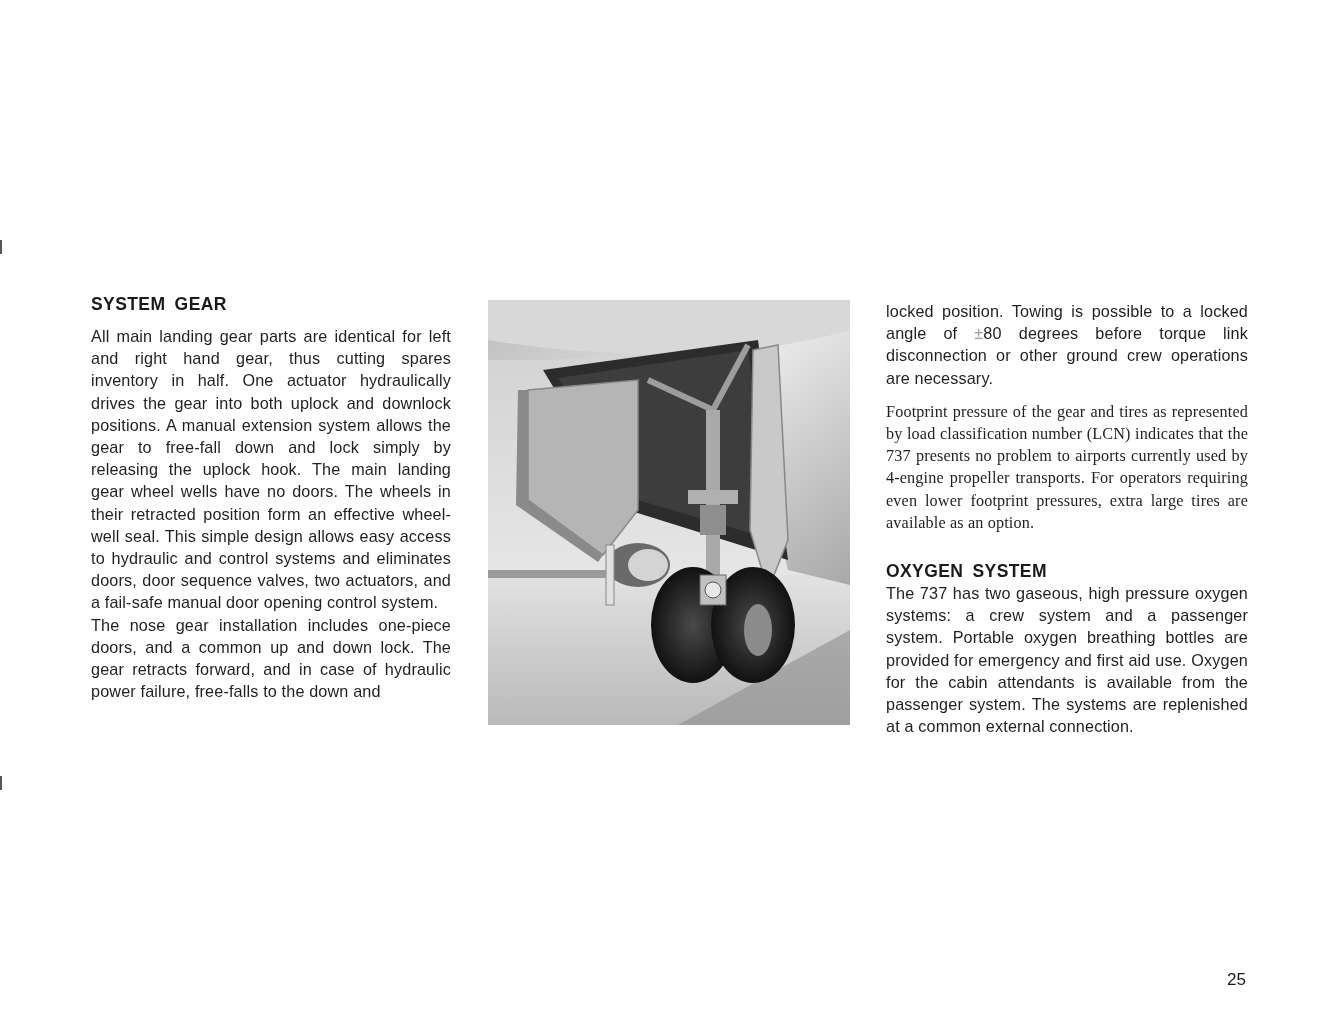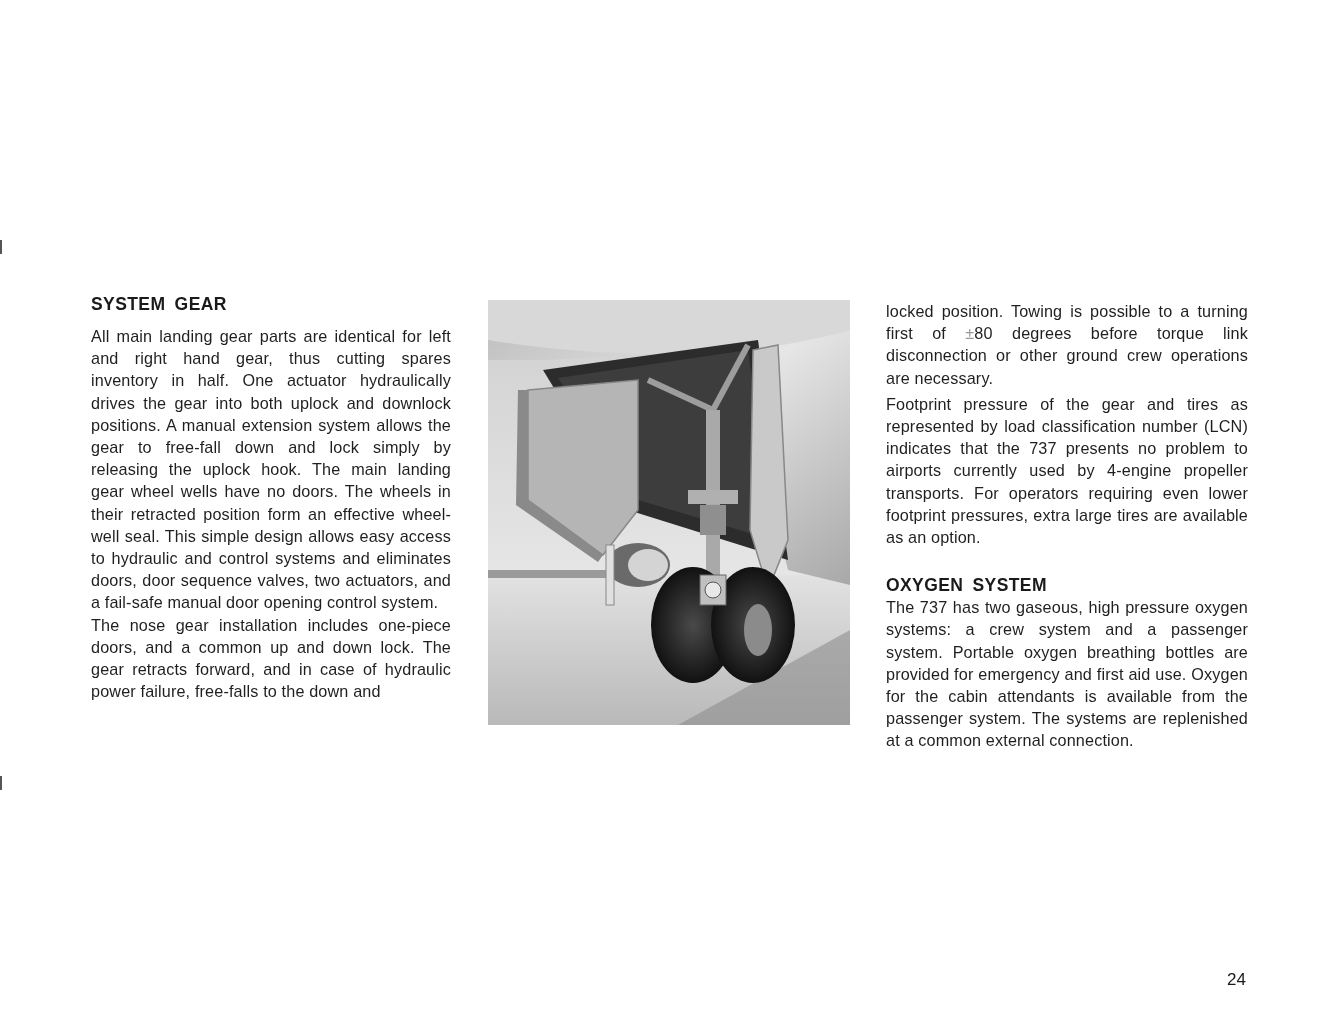--- a/index.html
+++ b/index.html
@@ -12,21 +12,21 @@
   .col-right { left: 886px; top: 300px; width: 362px; }
   h2 {
     margin: 0; font-family: "Liberation Sans", sans-serif; font-weight: bold;
     font-size: 17.5px; letter-spacing: 0.4px; word-spacing: 4px; color: #1a1a1a;
   }
   .col-left h2 { margin-bottom: 10px; }
   p {
     margin: 0; font-family: "Liberation Sans", sans-serif; font-size: 16.2px;
     line-height: 22.2px; text-align: justify; color: #1f1f1f; letter-spacing: 0.15px;
   }
-  .gap { margin-top: 4px; }
+  .gap { margin-top: 12px; font-family: Liberation Serif, serif; }
   .col-right h2.oxy { margin-top: 27px; margin-bottom: 0; }
   .pm { color: #9a9a9a; }
   .figure {
     position: absolute; left: 488px; top: 300px; width: 362px; height: 425px; overflow: hidden;
     background: #e9e9e9;
   }
   .page-num {
     position: absolute; left: 1227px; top: 970px; font-family: "Liberation Sans", sans-serif;
     font-size: 17px; color: #1a1a1a;
   }
@@ -95,19 +95,19 @@
 
     <ellipse cx="205" cy="325" rx="42" ry="58" fill="url(#tire)"></ellipse>
     <ellipse cx="265" cy="325" rx="42" ry="58" fill="url(#tire)"></ellipse>
     <ellipse cx="270" cy="330" rx="14" ry="26" fill="#8b8b8b"></ellipse>
     <rect x="212" y="275" width="26" height="30" fill="#c0c0c0" stroke="#666"></rect>
     <circle cx="225" cy="290" r="8" fill="#e8e8e8" stroke="#555"></circle>
   </svg>
 </div>
 
 <div class="col col-right">
-  <p><span>locked position. Towing is possible to a turning first of </span><span class="pm">±</span><span>80 degrees before torque link disconnection or other ground crew operations are necessary.</span></p>
+  <p><span>locked position. Towing is possible to a locked angle of </span><span class="pm">±</span><span>80 degrees before torque link disconnection or other ground crew operations are necessary.</span></p>
   <p class="gap">Footprint pressure of the gear and tires as represented by load classification number (LCN) indicates that the 737 presents no problem to airports currently used by 4-engine propeller transports. For operators requiring even lower footprint pressures, extra large tires are available as an option.</p>
   <h2 class="oxy">OXYGEN SYSTEM</h2>
   <p>The 737 has two gaseous, high pressure oxygen systems: a crew system and a passenger system. Portable oxygen breathing bottles are provided for emergency and first aid use. Oxygen for the cabin attendants is available from the passenger system. The systems are replenished at a common external connection.</p>
 </div>
 
-<div class="page-num">24</div>
+<div class="page-num">25</div>
 
 </body></html>

